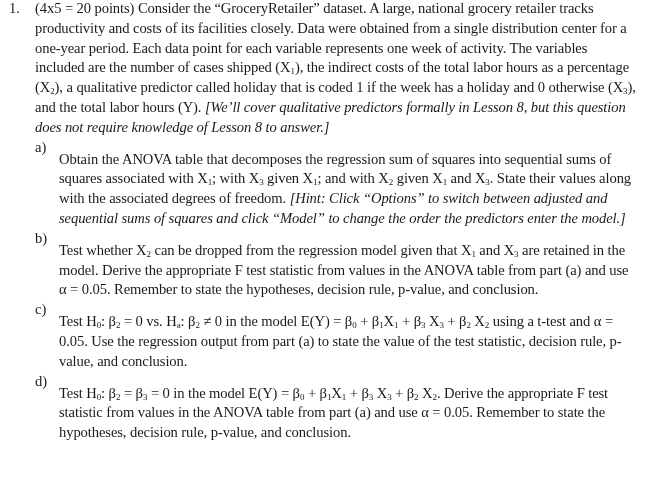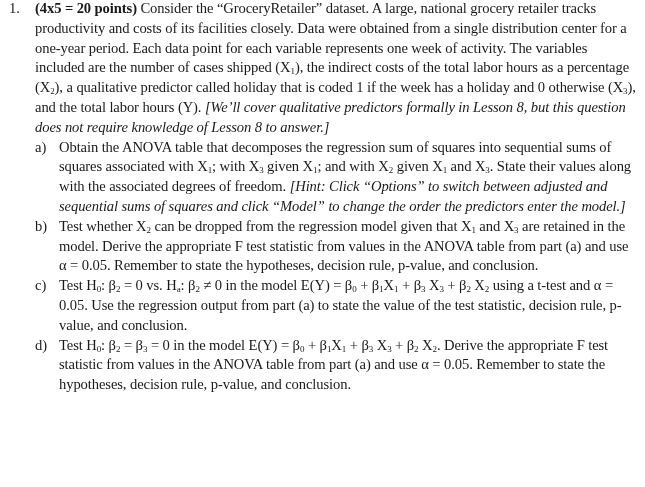--- a/index.html
+++ b/index.html
@@ -15,26 +15,26 @@
     font-size: 14.6px;
     line-height: 19.8px;
     letter-spacing: -0.1px;
   }
   .q {
     display: flex;
     margin-top: -1px;
   }
   .qnum { width: 26px; flex: none; padding-left: 1px; }
   .qbody { flex: 1; }
-  .b { font-weight: bold; }
+  .b { font-weight: normal; }
   .i { font-style: italic; }
   .parts { margin: 0; padding: 0; list-style: none; }
   .part { display: flex; }
   .plabel { width: 24px; flex: none; }
-  .ptext { flex: 1; }
+  .ptext { flex: 1; margin-top: 12px; }
   sub { font-size: 9px; vertical-align: -2px; line-height: 0; }
 </style>
 </head>
 <body>
 
 <div class="doc">
   <div class="q">
     <div class="qnum">1.</div>
     <div class="qbody">
       <div><span class="b">(4x5 = 20 points)</span><span> Consider the “GroceryRetailer” dataset. A large, national grocery retailer tracks productivity and costs of its facilities closely. Data were obtained from a single distribution center for a one-year period. Each data point for each variable represents one week of activity. The variables included are the number of cases shipped (X</span><sub>1</sub><span>), the indirect costs of the total labor hours as a percentage (X</span><sub>2</sub><span>), a qualitative predictor called holiday that is coded 1 if the week has a holiday and 0 otherwise (X</span><sub>3</sub><span>), and the total labor hours (Y). </span><span class="i">[We’ll cover qualitative predictors formally in Lesson 8, but this question does not require knowledge of Lesson 8 to answer.]</span></div>

